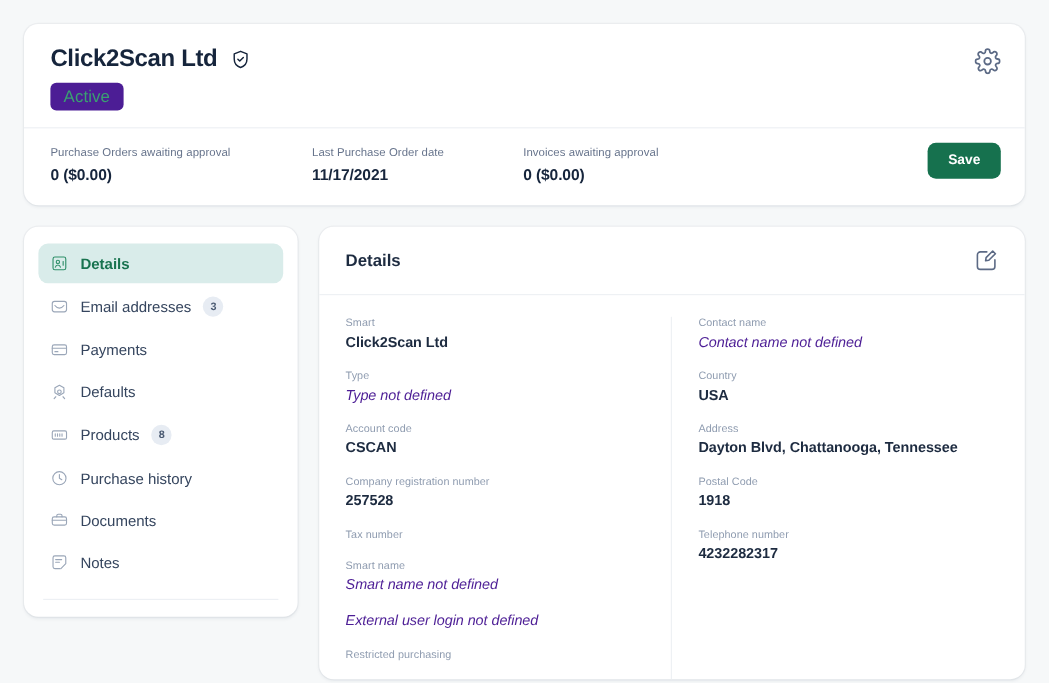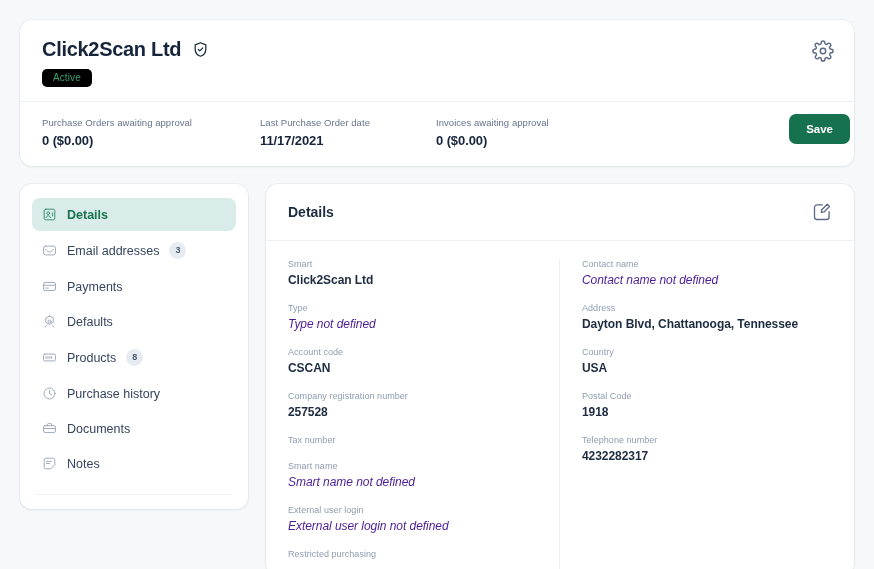--- a/index.html
+++ b/index.html
@@ -28,44 +28,44 @@
   }
   .title-row { display: flex; align-items: center; gap: 11px; }
   .company-title {
     font-size: 20px; font-weight: bold; letter-spacing: -.3px;
     color: #16253c;
   }
   .verified-icon { display: block; width: 17px; height: 17px; color: #16253c; }
   .badge-active {
     display: inline-block;
     margin-top: 8px;
-    background: #000000;
+    background: #4c1d95;
     color: #3aa071;
-    font-size: 10px;
+    font-size: 14px;
     padding: 3px 11px 4px 11px;
     border-radius: 5px;
     letter-spacing: .1px;
   }
   .gear-btn {
     position: absolute; top: 20px; right: 20px;
     width: 22px; height: 22px; color: #5c6a85;
     background: none; border: none; cursor: pointer; padding: 0;
   }
   .gear-btn svg { display: block; width: 22px; height: 22px; }
 
   .header-stats {
     display: flex; align-items: flex-end;
     padding: 15px 22px 18px 22px;
     position: relative;
   }
   .stat { padding-right: 20px; }
   .stat-label { font-size: 9.5px; color: #67748c; letter-spacing: .05px; }
   .stat-value { font-size: 13px; font-weight: bold; color: #16253c; margin-top: 5px; letter-spacing: -.1px; }
   .save-btn {
-    position: absolute; right: 4px; top: 12px;
+    position: absolute; right: 20px; top: 12px;
     background: #16714e; color: #ffffff;
     font-size: 11.5px; font-weight: bold;
     border: none; border-radius: 7px;
     padding: 9px 17px; cursor: pointer;
     font-family: "Liberation Sans", sans-serif;
   }
 
   
   .body-row { display: flex; gap: 18px; margin-top: 18px; }
 
@@ -286,41 +286,40 @@
               <div class="field-value">257528</div>
             </div>
             <div class="field">
               <div class="field-label">Tax number</div>
             </div>
             <div class="field">
               <div class="field-label">Smart name</div>
               <div class="field-value empty">Smart name not defined</div>
             </div>
             <div class="field">
-              <div class="field-label">External user login</div>
               <div class="field-value empty">External user login not defined</div>
             </div>
             <div class="field">
               <div class="field-label">Restricted purchasing</div>
             </div>
           </div>
         <div class="field-col right" id="right-fields">
             <div class="field">
               <div class="field-label">Contact name</div>
               <div class="field-value empty">Contact name not defined</div>
             </div>
             <div class="field">
+              <div class="field-label">Country</div>
+              <div class="field-value">USA</div>
+            </div>
+            <div class="field">
               <div class="field-label">Address</div>
               <div class="field-value">Dayton Blvd, Chattanooga, Tennessee</div>
             </div>
             <div class="field">
-              <div class="field-label">Country</div>
-              <div class="field-value">USA</div>
-            </div>
-            <div class="field">
               <div class="field-label">Postal Code</div>
               <div class="field-value">1918</div>
             </div>
             <div class="field">
               <div class="field-label">Telephone number</div>
               <div class="field-value">4232282317</div>
             </div>
           </div>
       </div>
     </div>

